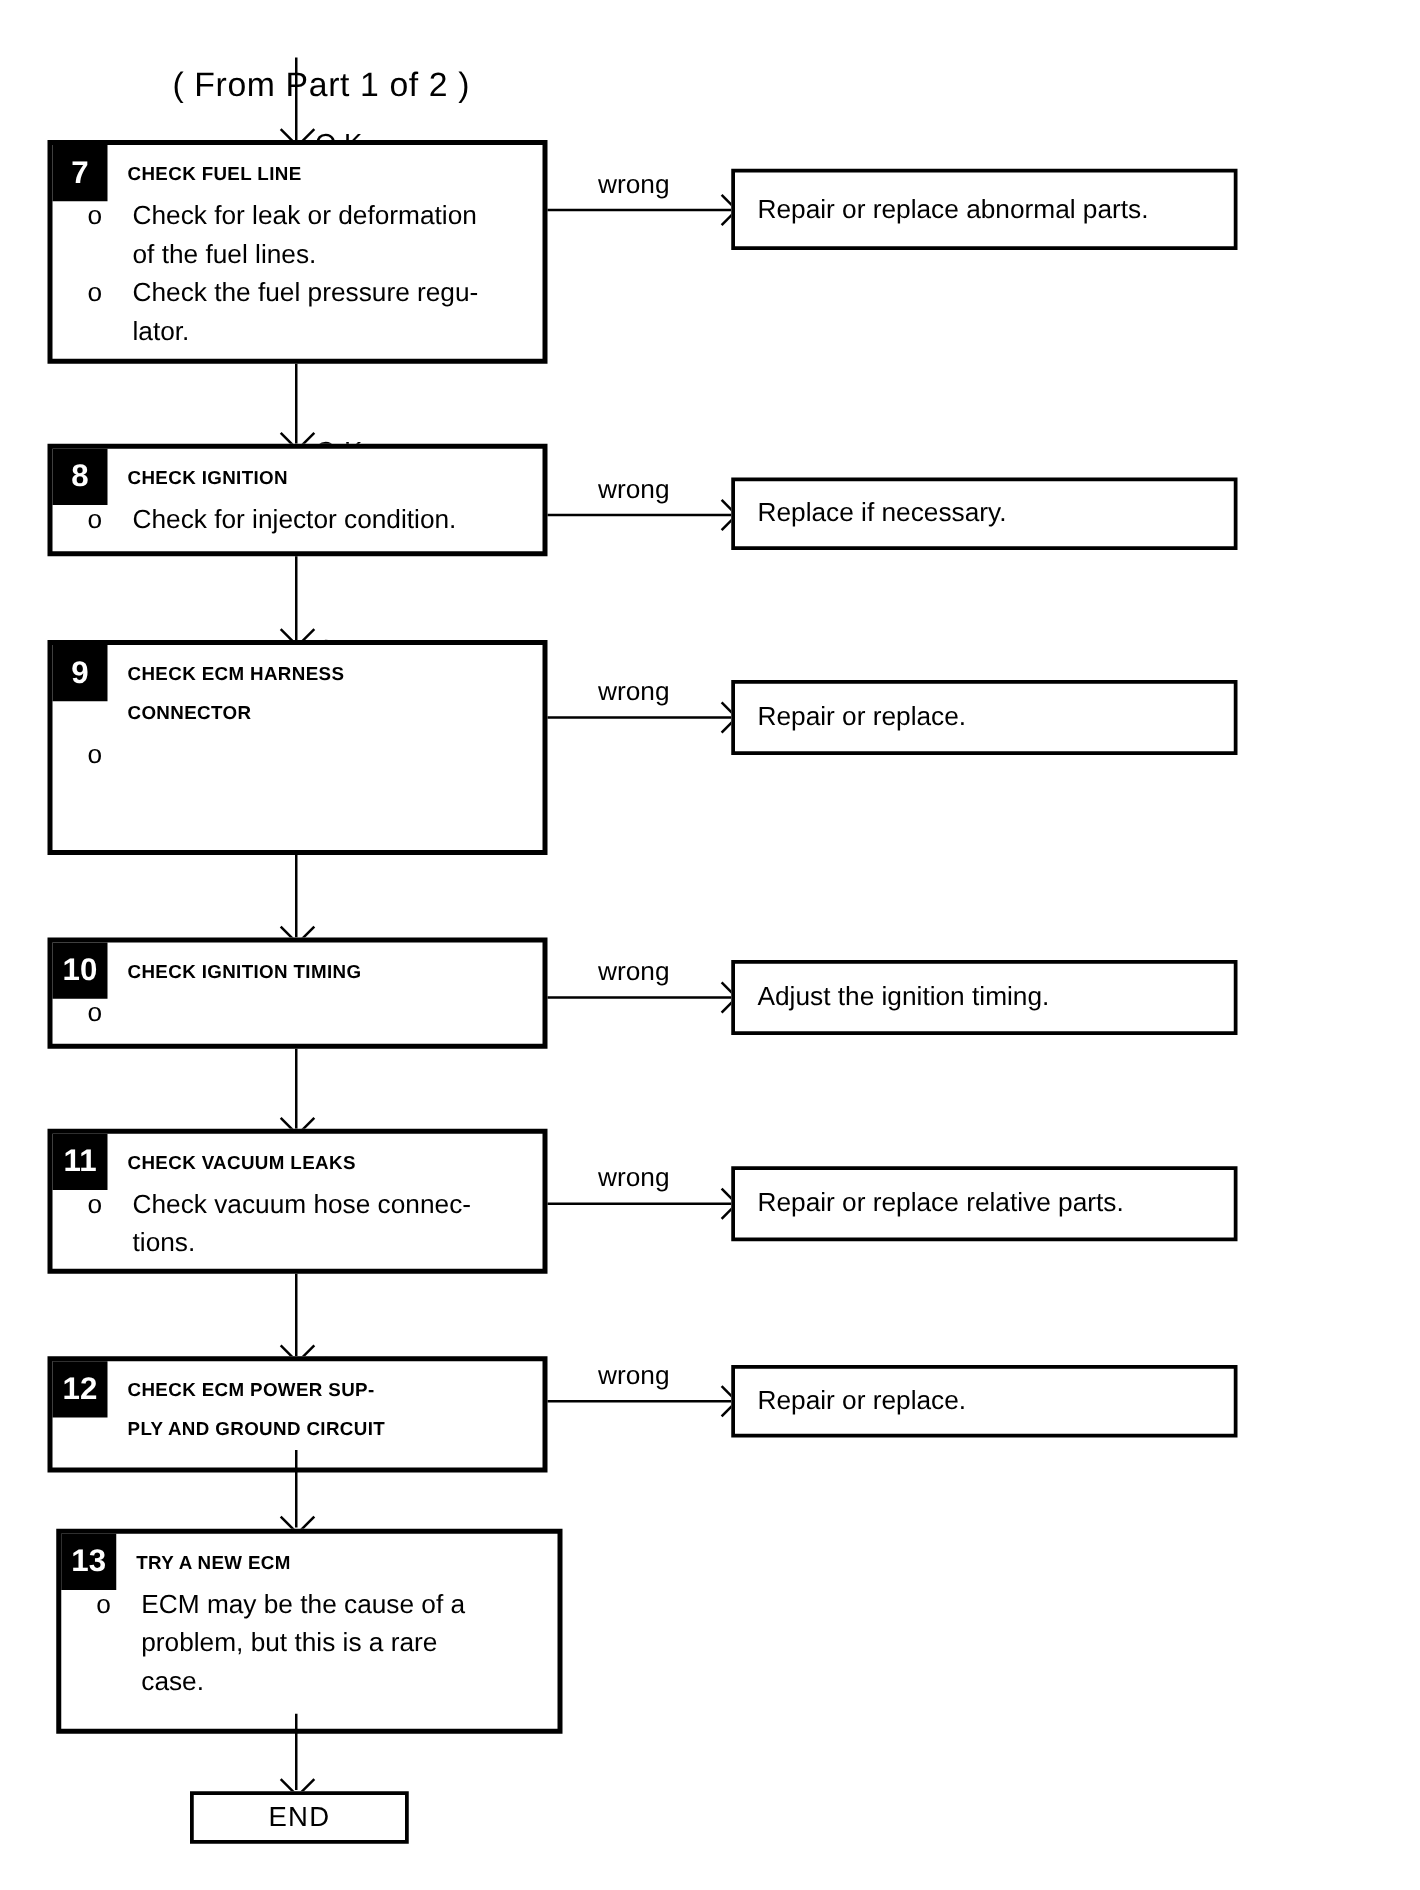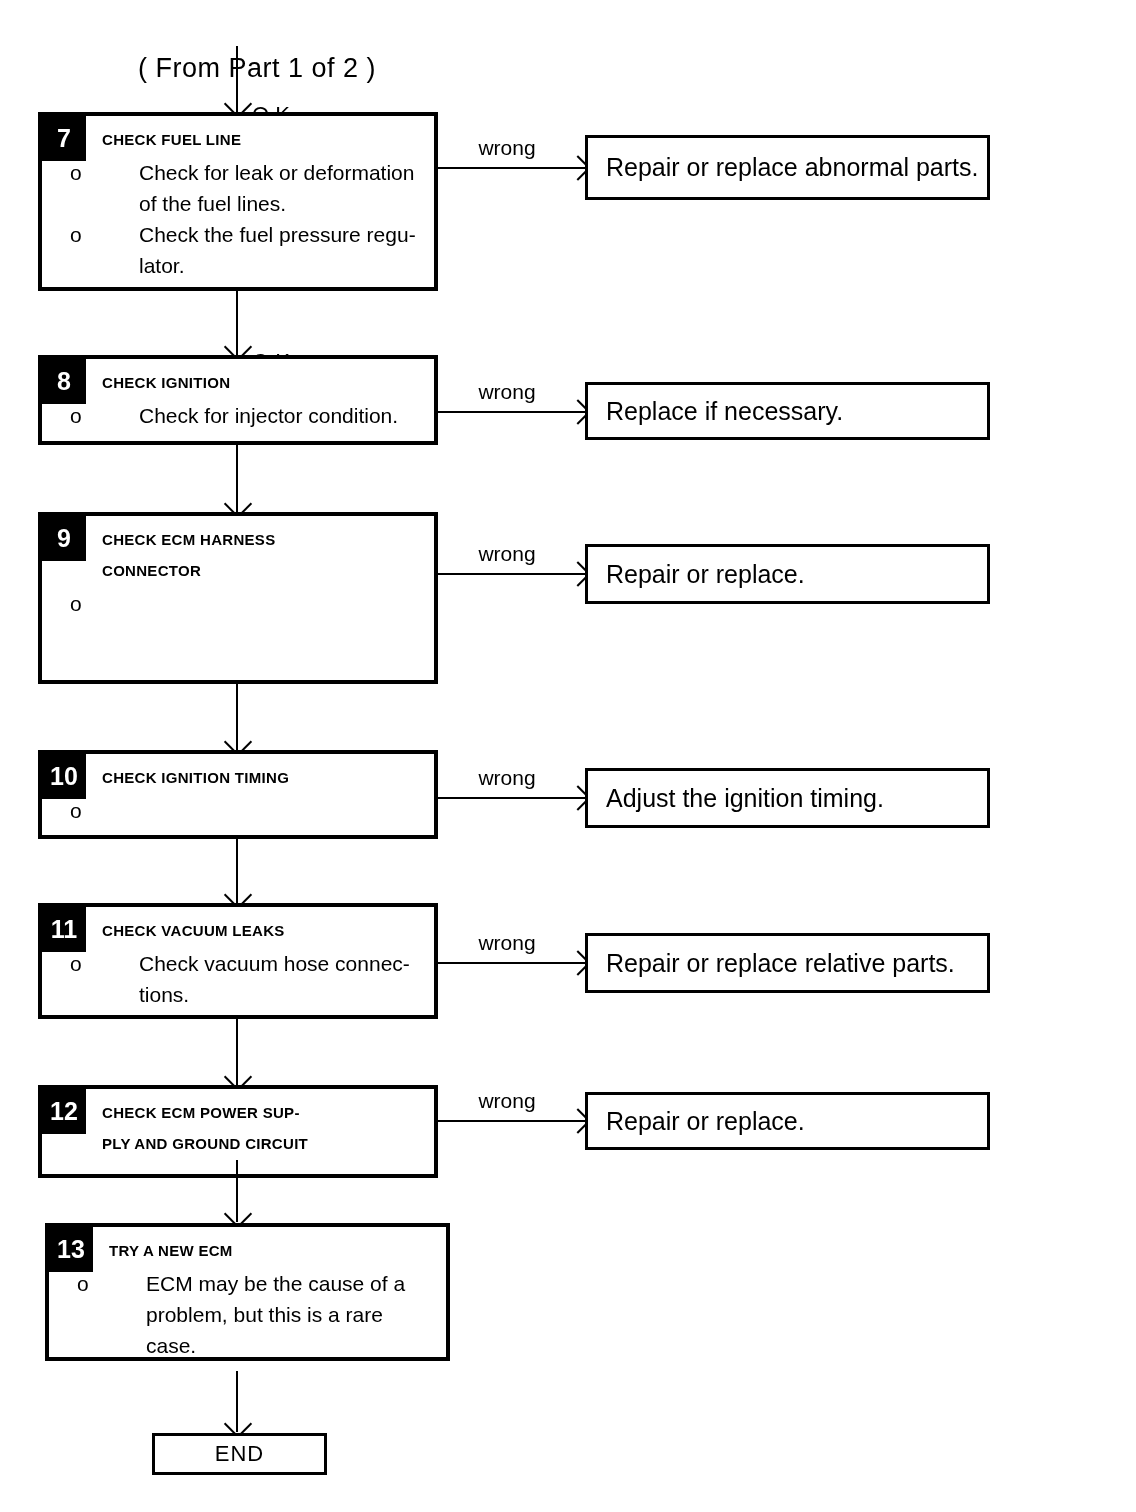--- a/index.html
+++ b/index.html
@@ -20,25 +20,25 @@
     min-width:44px;height:45px;display:flex;align-items:center;justify-content:center;
     font-size:25px;font-weight:bold;padding:0 4px;box-sizing:border-box;
   }
   .step-title{
     margin:8px 8px 0 60px;font-weight:bold;font-size:15px;line-height:31px;
     white-space:pre-line;letter-spacing:.3px;
   }
   .bullets{margin:2px 6px 6px 26px;}
   .bullet{display:flex;font-size:21px;line-height:31px;}
   .bullet .marker{width:38px;flex:0 0 38px;padding-left:2px;box-sizing:border-box;}
-  .bullet .btext{white-space:pre-line;flex:1;margin-left:33px;}
+  .bullet .btext{white-space:pre-line;flex:1;}
   .remedy-box{
     position:absolute;left:585px;width:405px;border:3px solid #000;background:#fff;
     box-sizing:border-box;display:flex;align-items:center;padding-left:18px;
-    font-size:25px;
+    font-size:21px;
   }
   .end-box{
     position:absolute;left:152px;top:1433px;width:175px;height:42px;
     border:3px solid #000;box-sizing:border-box;display:flex;align-items:center;
     justify-content:center;font-size:22px;letter-spacing:1px;background:#fff;
   }
   .varrow{position:absolute;left:236px;width:0;border-left:2px solid #000;}
   .varrow::after{
     content:'';position:absolute;left:-10px;bottom:-2px;width:18px;height:18px;
     border-left:2px solid #000;border-bottom:2px solid #000;transform:rotate(-45deg);
@@ -168,21 +168,21 @@
   </div>
   <div class="wrong-label" style="top:1089px">wrong</div>
   <div class="harrow" style="top:1120px"></div>
   <div class="remedy-box" style="top:1092px;height:58px">
     <span>Repair or replace.</span>
   </div>
 
   <div class="varrow" style="top:1160px;height:62px"></div>
   <div class="ok-label" style="top:1176px">O.K</div>
 
-  <div class="step-box" style="top:1223px;height:138px;left:45px;width:405px">
+  <div class="step-box" style="top:1223px;height:164px;left:45px;width:405px">
     <div class="step-num">13</div>
     <div class="step-title">TRY A NEW ECM</div>
     <div class="bullets">
       <div class="bullet">
         <span class="marker">o</span>
         <span class="btext">ECM may be the cause of a
 problem, but this is a rare
 case.</span>
       </div>
     </div>

